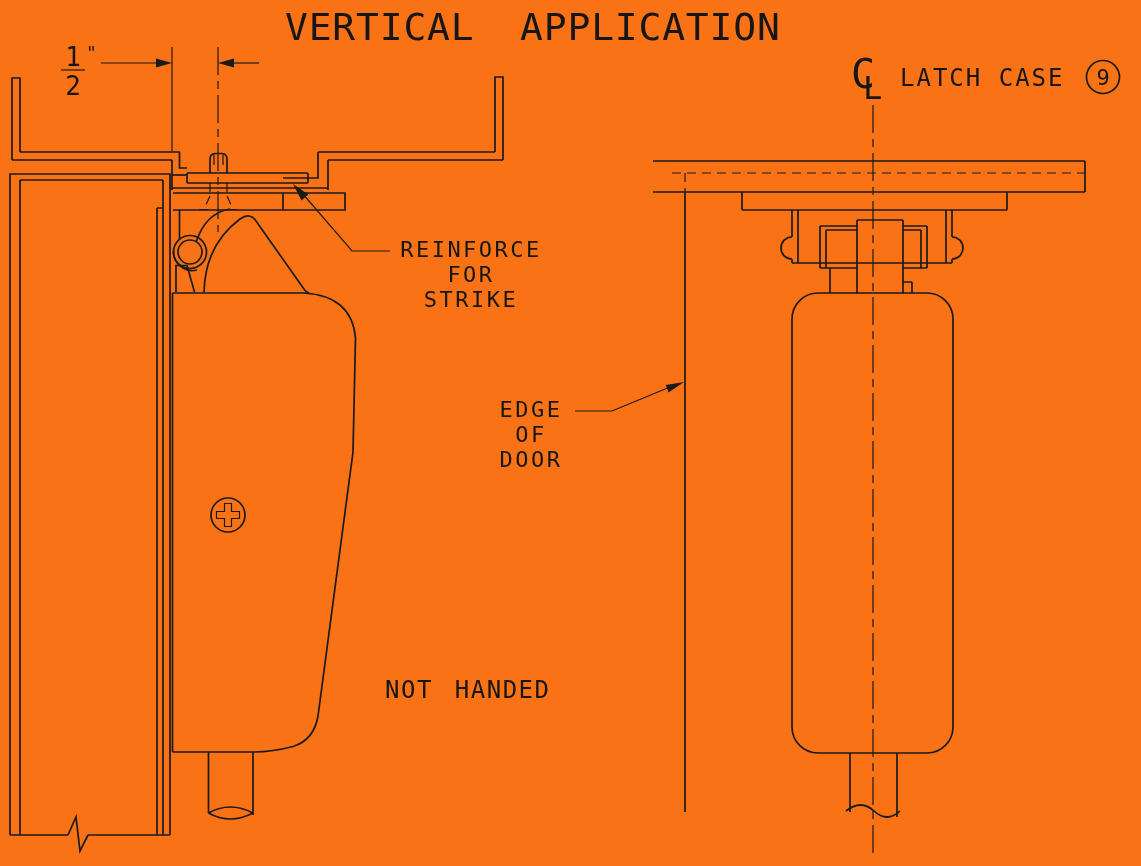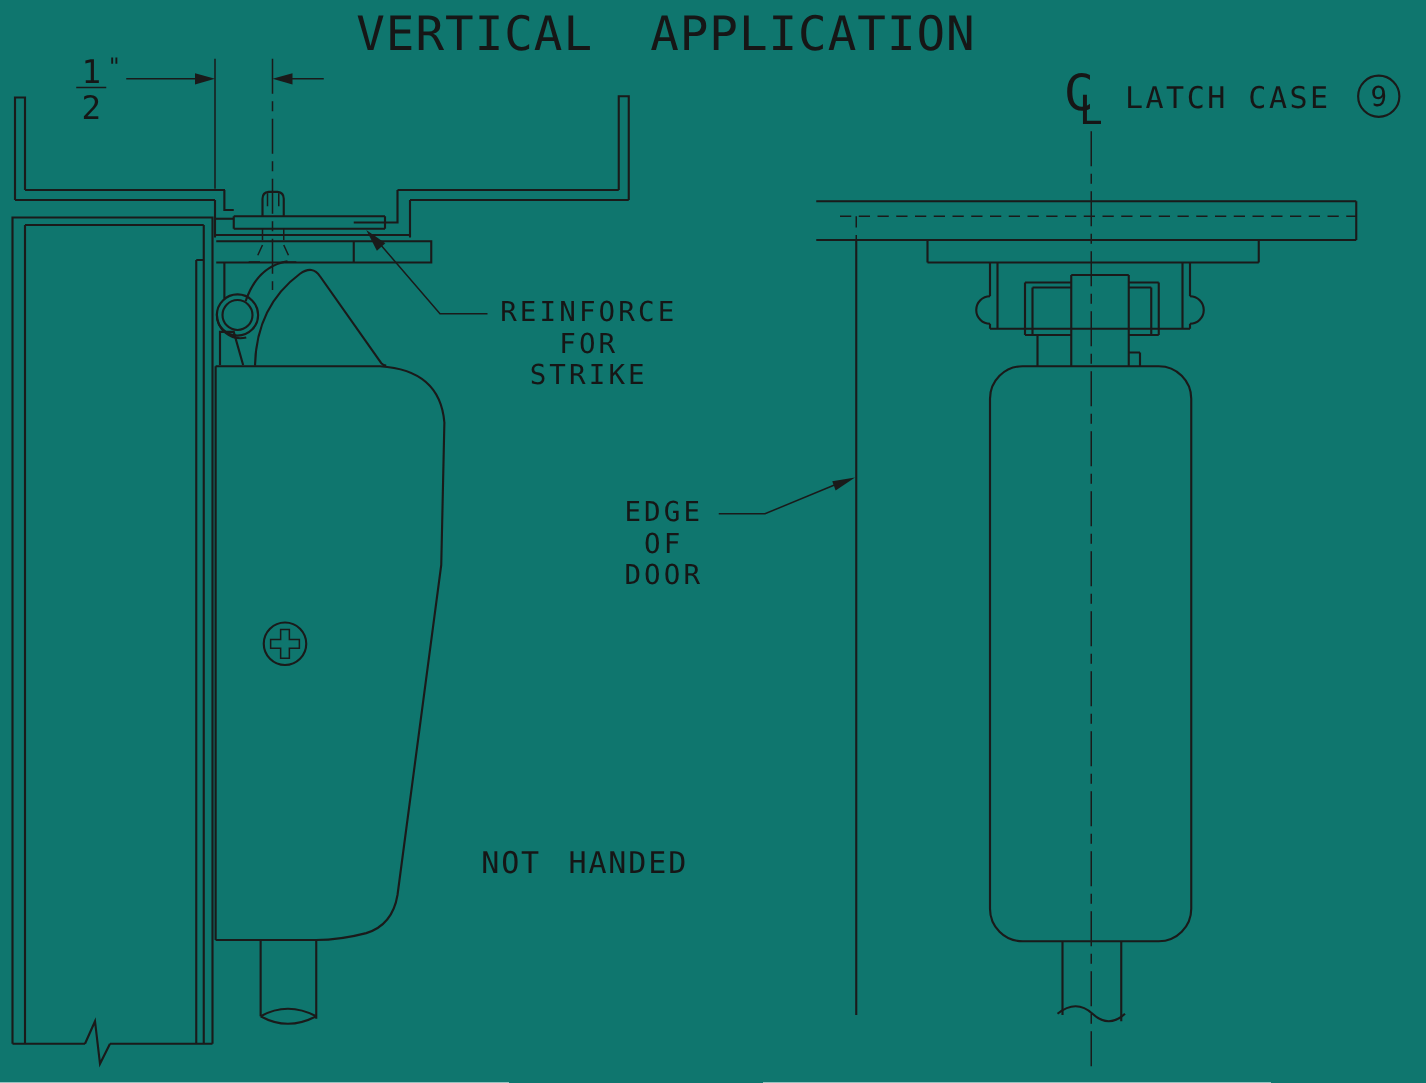--- a/index.html
+++ b/index.html
@@ -1,16 +1,16 @@
 <!DOCTYPE html>
 <html><head>
 <meta charset="utf-8">
 <style>
   html,body{margin:0;padding:0;background:#ffffff;}
-  .page{position:relative;width:1141px;height:866px;background:#0f766e;overflow:hidden;}
+  .page{position:relative;width:1141px;height:866px;background:#f97316;overflow:hidden;}
   svg{display:block;}
   .ln{fill:none;stroke:#1a1a1a;stroke-width:1.7;stroke-linejoin:miter;stroke-linecap:butt;}
   .thin{fill:none;stroke:#1a1a1a;stroke-width:1.2;}
   .dash{fill:none;stroke:#1a1a1a;stroke-width:1.2;stroke-dasharray:9 6;}
   .cdash{fill:none;stroke:#1a1a1a;stroke-width:1.2;stroke-dasharray:28 6 8 6;}
   .arrowhead{fill:#1a1a1a;stroke:none;}
   text{fill:#161616;font-family:"DejaVu Sans Mono","Liberation Mono",monospace;}
   .t-title{font-size:38px;letter-spacing:0.8px;word-spacing:22px;}
   .t-label{font-size:22px;letter-spacing:2.5px;}
   .t-note{font-size:24px;letter-spacing:2px;}

